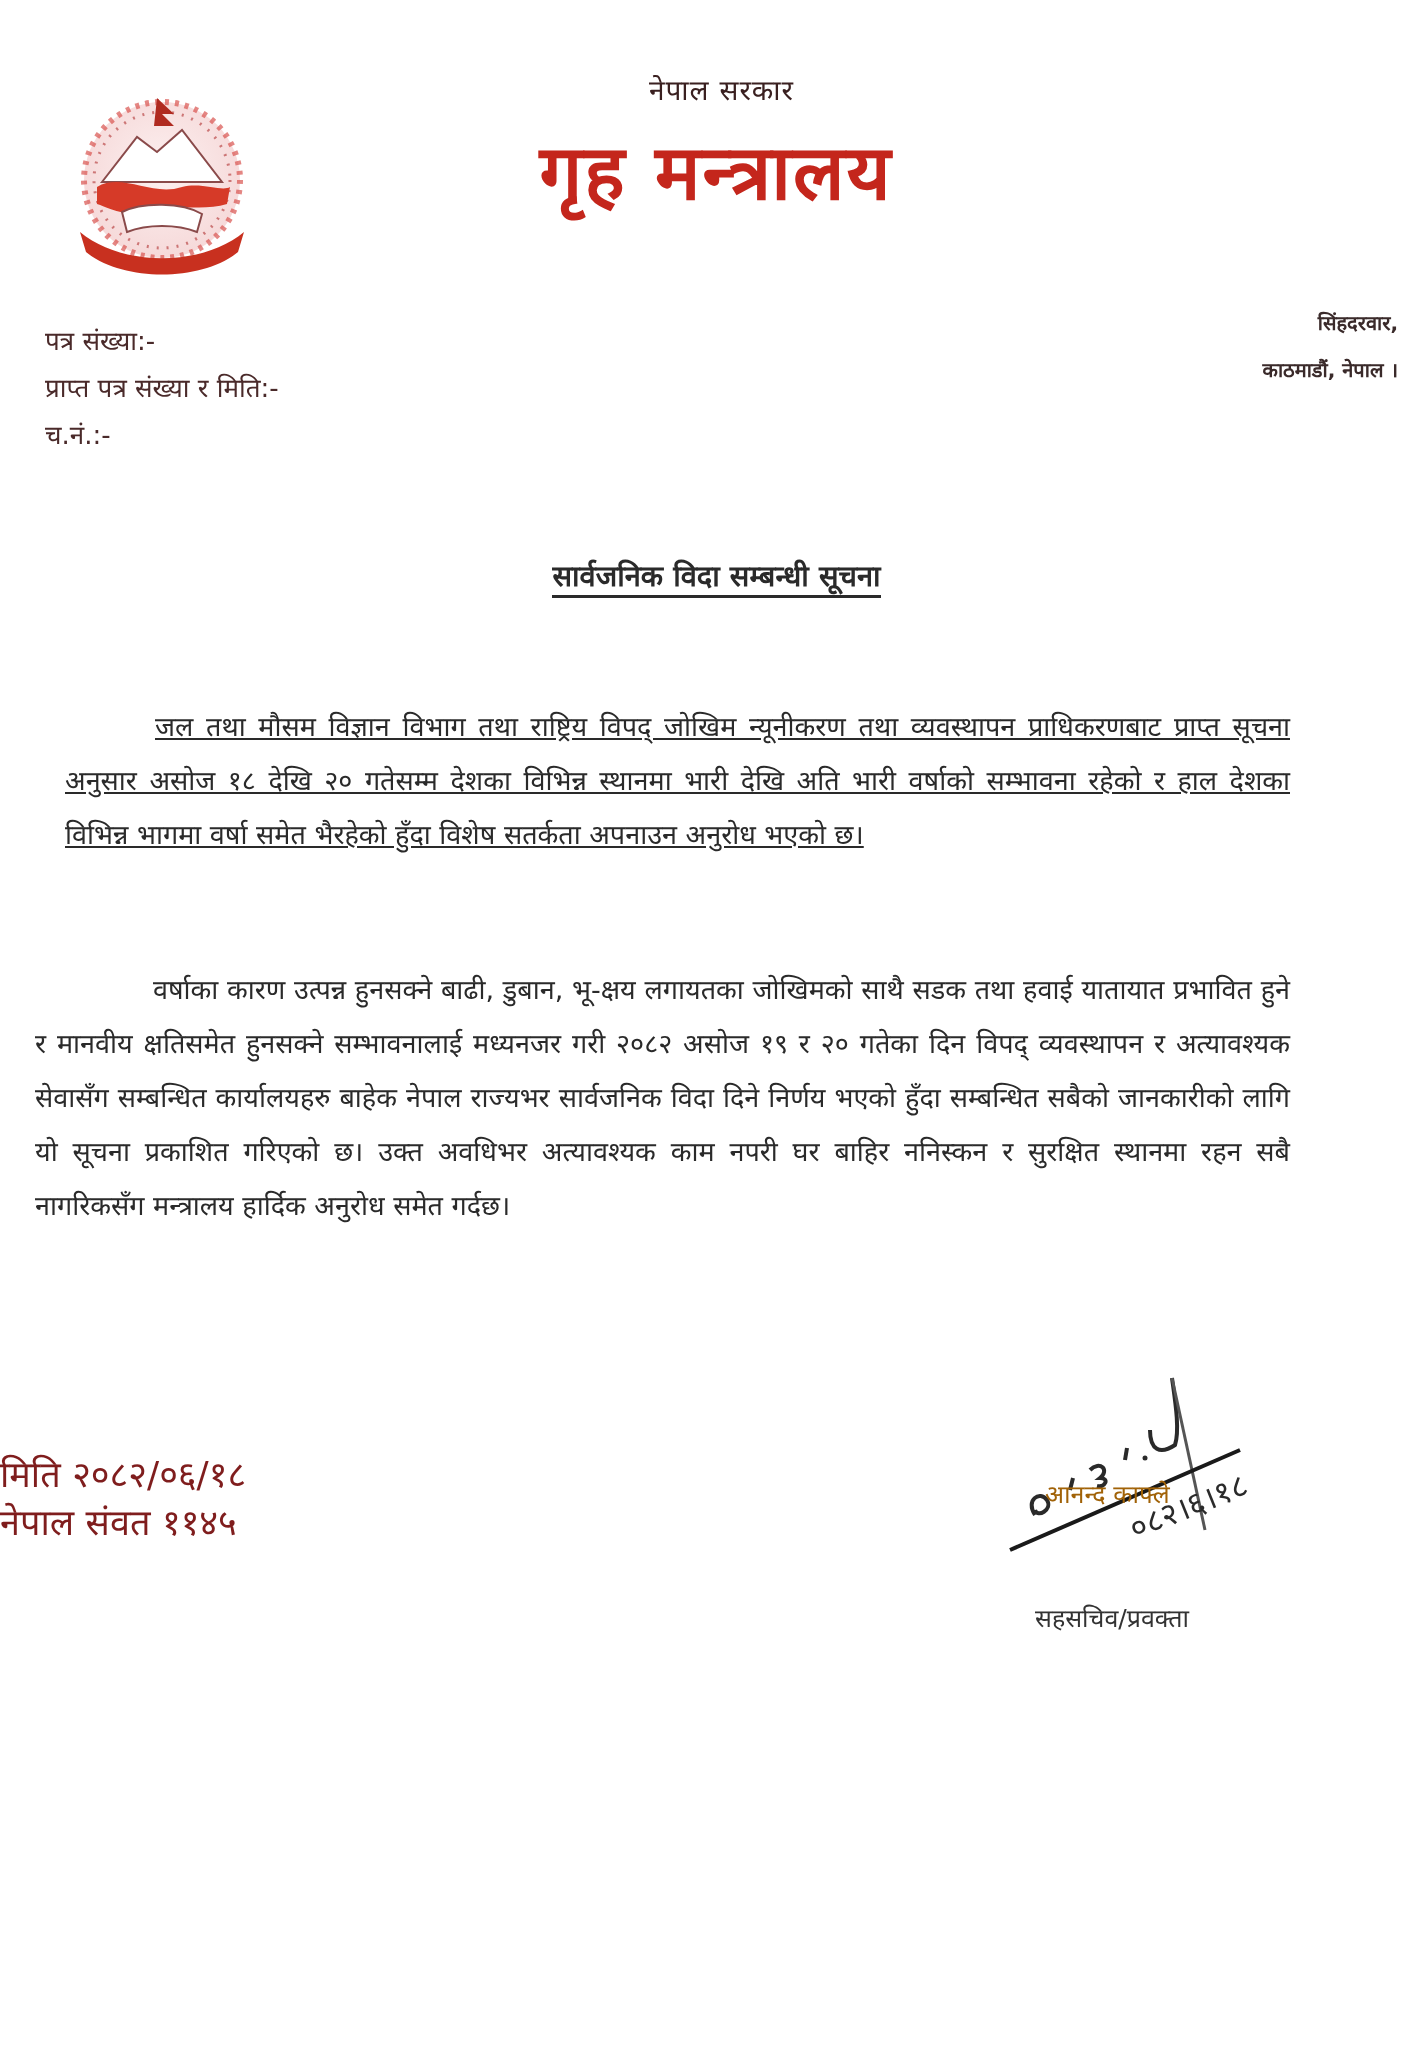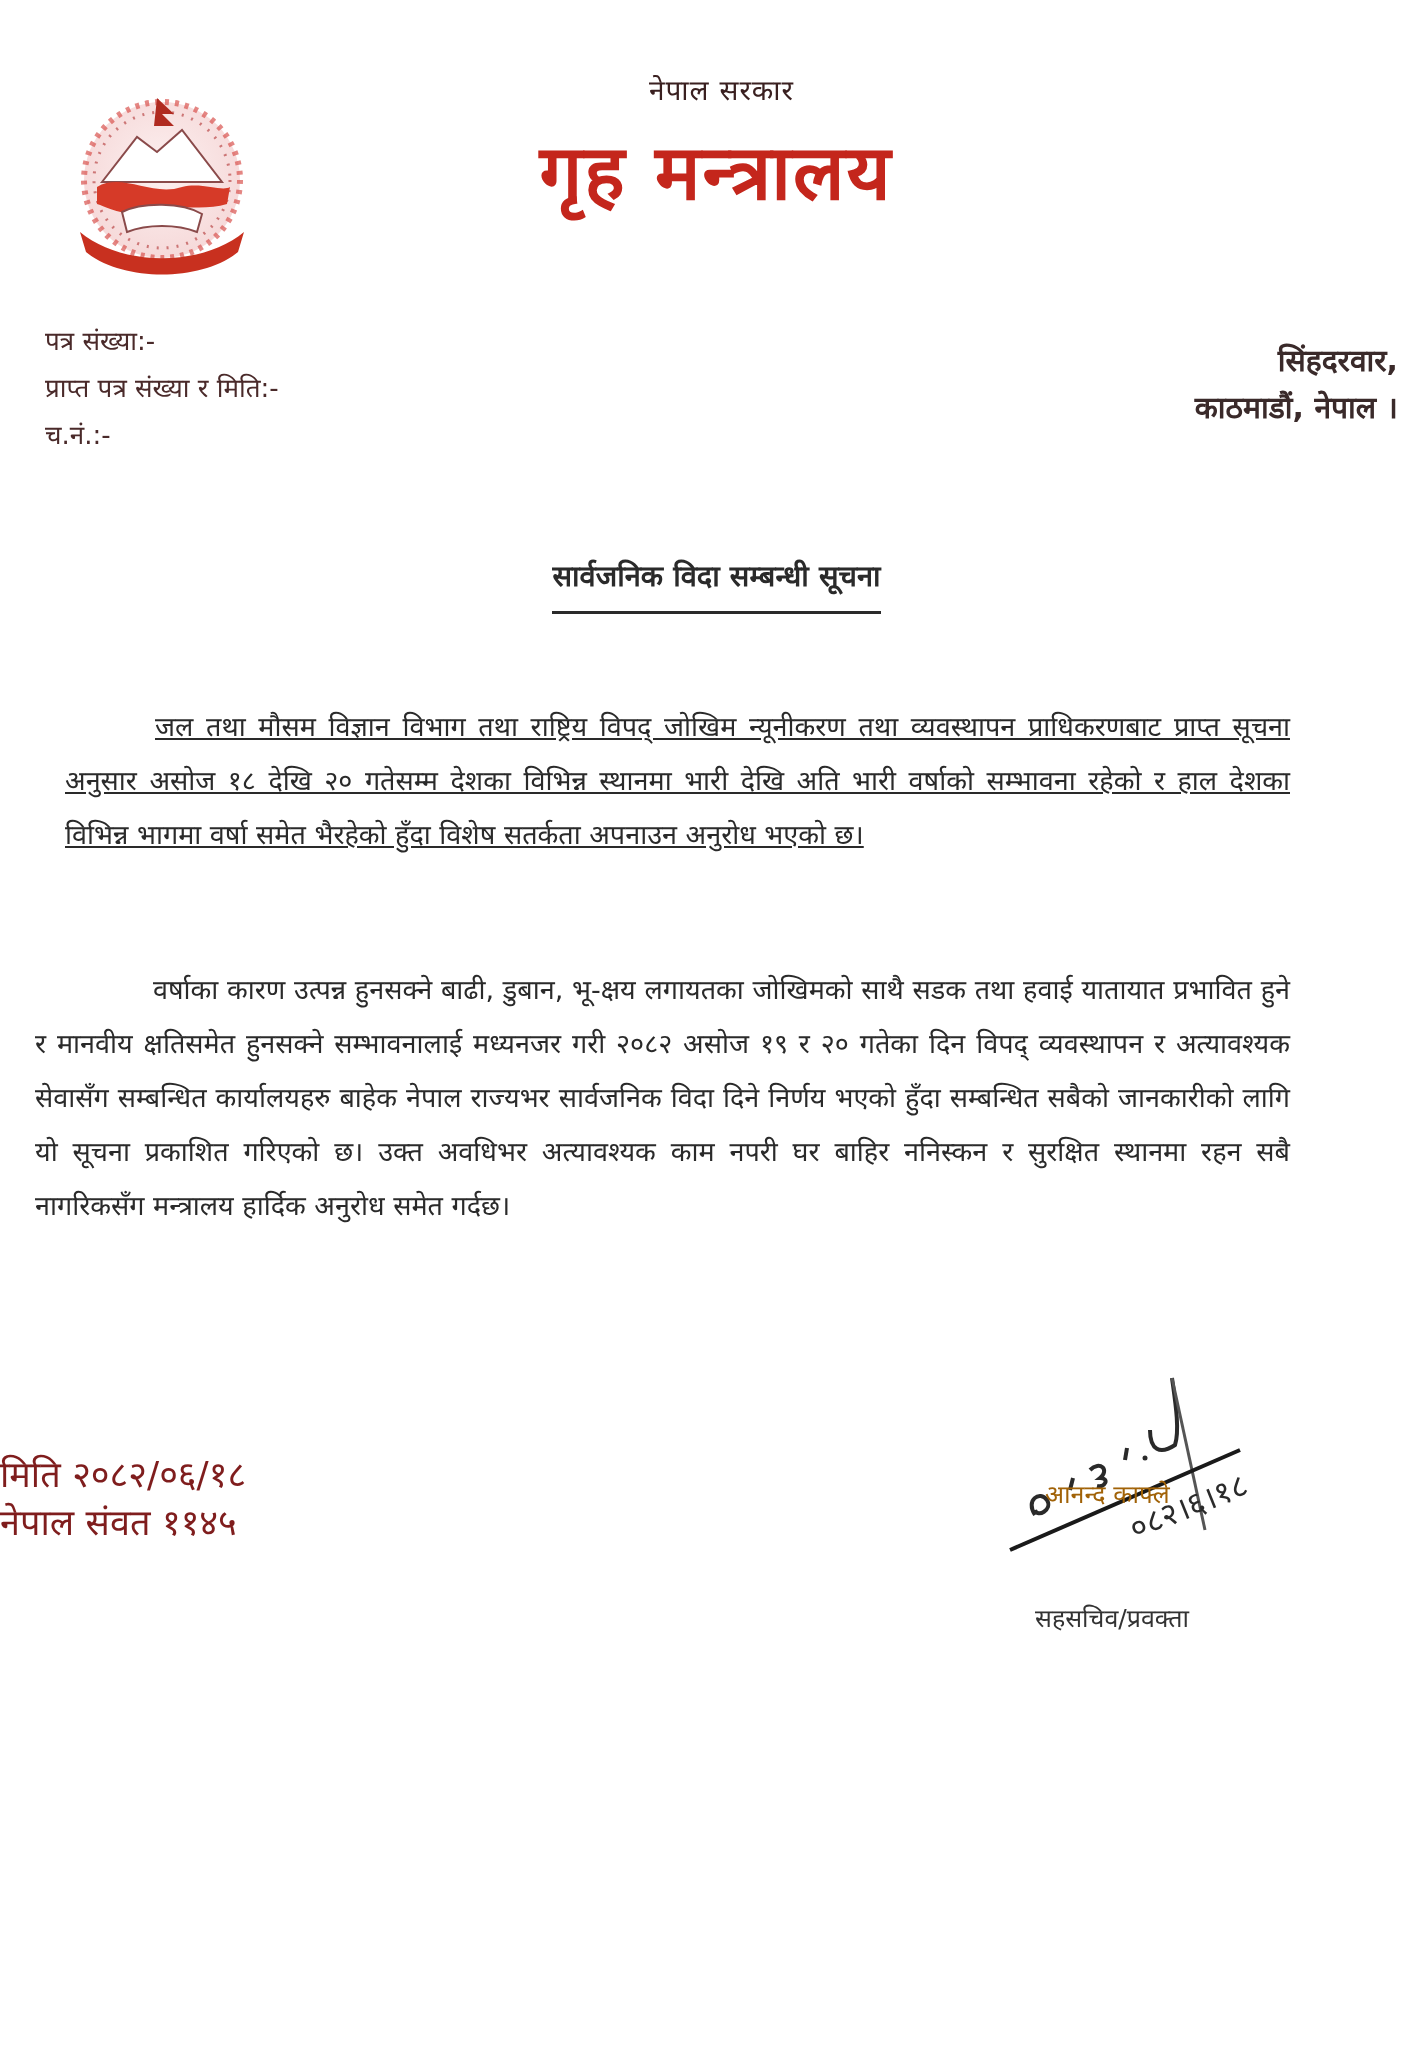--- a/index.html
+++ b/index.html
@@ -53,39 +53,38 @@
       top: 318px;
       font-size: 26px;
       color: #4a2a2a;
       line-height: 47px;
     }
     .address-block {
       position: absolute;
       right: 25px;
       top: 300px;
       text-align: right;
-      font-size: 30px;
+      font-size: 20px;
       color: #3a2a2a;
       line-height: 47px;
       font-weight: bold;
-      margin-top: 37px;
     }
     .subject {
       position: absolute;
       left: 0;
       width: 1423px;
       top: 555px;
       text-align: center;
       font-size: 29px;
       font-weight: bold;
       color: #2a2a2a;
     }
     .subject span {
       border-bottom: 3px solid #2a2a2a;
-      padding-bottom: 18px;
+      padding-bottom: 2px;
       margin-left: 10px;
     }
     .para {
       position: absolute;
       left: 65px;
       width: 1225px;
       font-size: 27px;
       line-height: 54px;
       text-align: justify;
       color: #2a2a2a;

